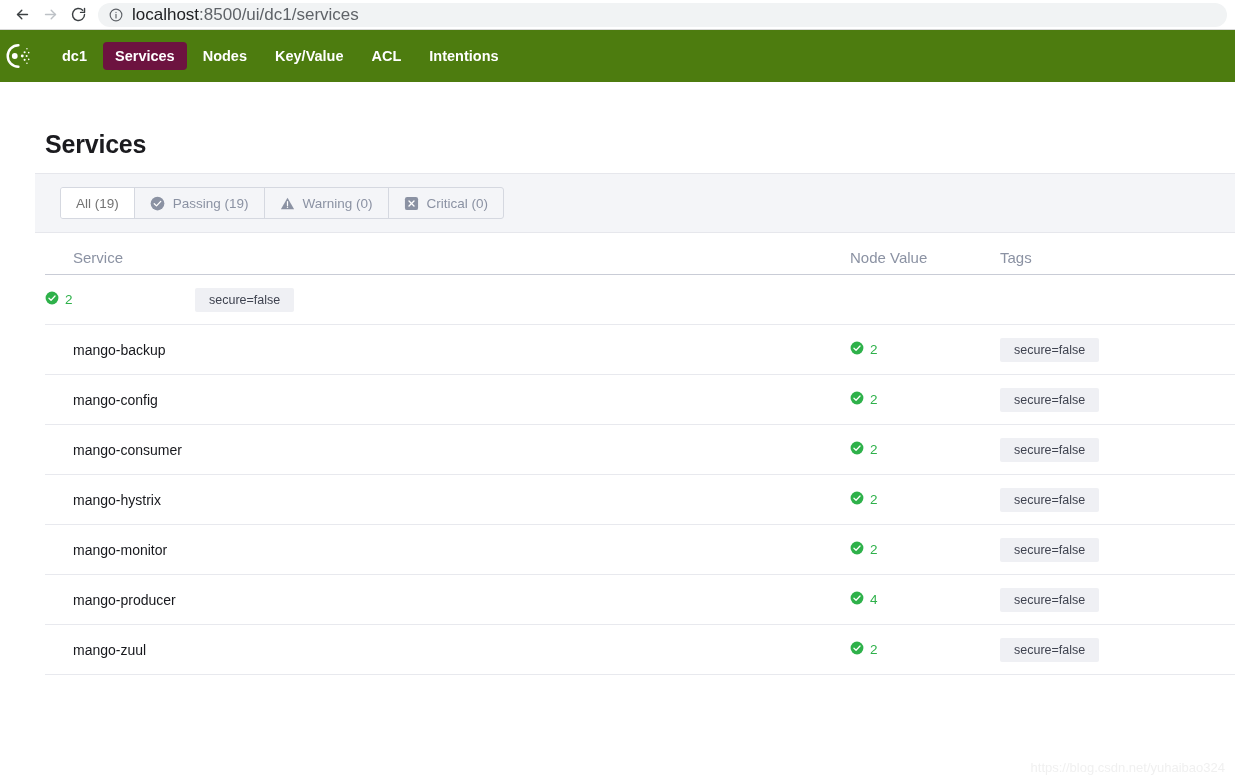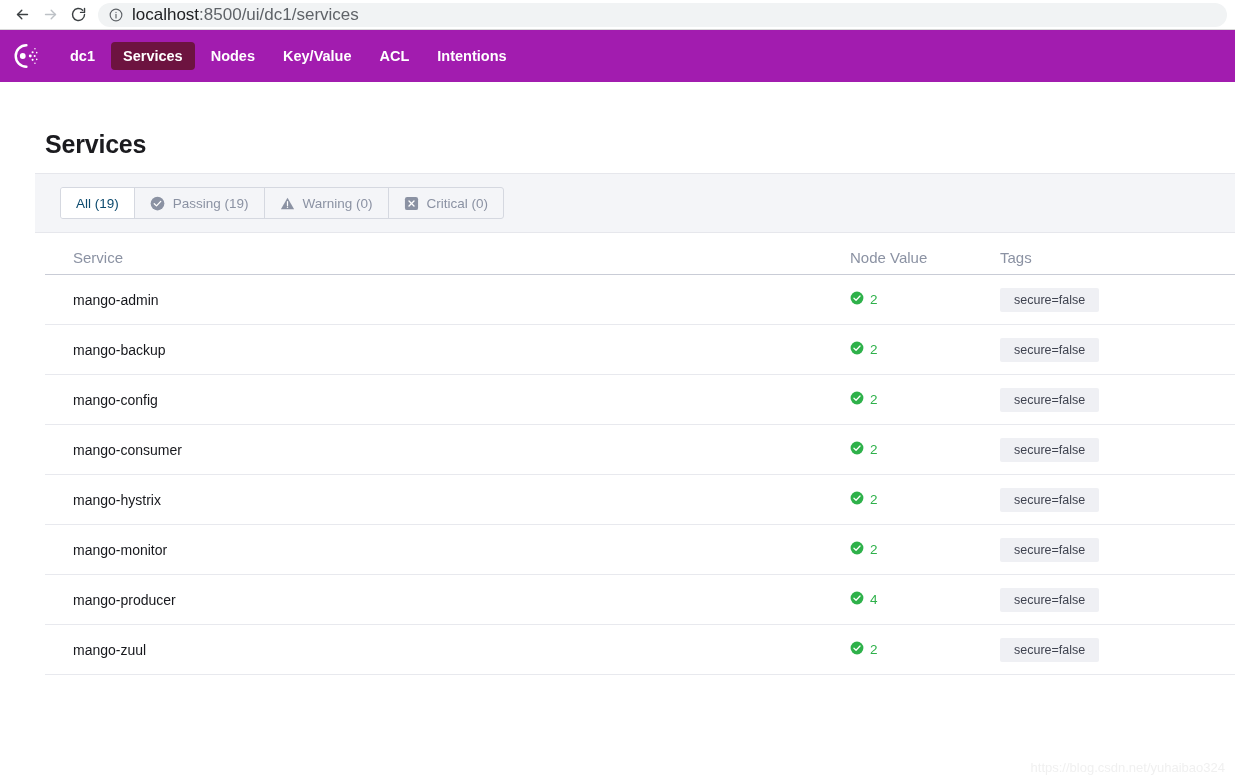--- a/index.html
+++ b/index.html
@@ -46,24 +46,24 @@
   .url-text {
     font-size: 17px;
     color: #5f6368;
     white-space: nowrap;
   }
   .url-text .host { color: #202124; }
 
   
   .consul-nav {
     height: 52px;
-    background: #a21caf;
-    display: flex;
-    align-items: center;
-    padding-left: 8px;
+    background: #4d7c0f;
+    display: flex;
+    align-items: center;
+    padding-left: 0;
   }
   .logo {
     width: 34px; height: 34px;
     flex: 0 0 auto;
     margin-right: 16px;
     display: flex; align-items: center; justify-content: center;
   }
   .nav-items { display: flex; align-items: center; }
   .nav-item {
     color: #ffffff;
@@ -108,21 +108,21 @@
     align-items: center;
     gap: 8px;
     padding: 0 15px;
     font-size: 13.5px;
     color: #8b92a3;
     border-right: 1px solid #d5d8e0;
     cursor: pointer;
     white-space: nowrap;
   }
   .filter-tab:last-child { border-right: none; }
-  .filter-tab.active { background: #ffffff; color: #0c4a6e; }
+  .filter-tab.active { background: #ffffff; color: #737373; }
   .filter-tab .ficon { display: flex; align-items: center; }
 
   
   .table { margin-left: 45px; }
   .table-head {
     display: flex;
     align-items: flex-end;
     height: 42px;
     border-bottom: 1px solid #c9ccd6;
     padding-bottom: 8px;
@@ -287,21 +287,20 @@
   </div>
 
   <div class="table">
     <div class="table-head">
       <div class="th col-service">Service</div>
       <div class="th col-health">Node Value</div>
       <div class="th col-tags">Tags</div>
     </div>
     <div id="table-body">
         <div class="row">
-          <div class="col-service svc-name">mango-admin</div>
           <div class="col-health health">
             <span><svg width="14" height="14" viewBox="0 0 24 24">
                 <circle cx="12" cy="12" r="11" fill="#2eb14a"></circle>
                 <polyline points="6.8 12.3 10.4 15.8 17.2 8.6" fill="none" stroke="#ffffff" stroke-width="2.2" stroke-linecap="round" stroke-linejoin="round"></polyline>
               </svg></span>
             <span class="health-count">2</span>
           </div>
           <div class="col-tags"><span class="tag-chip">secure=false</span></div>
         </div>
         <div class="row">

